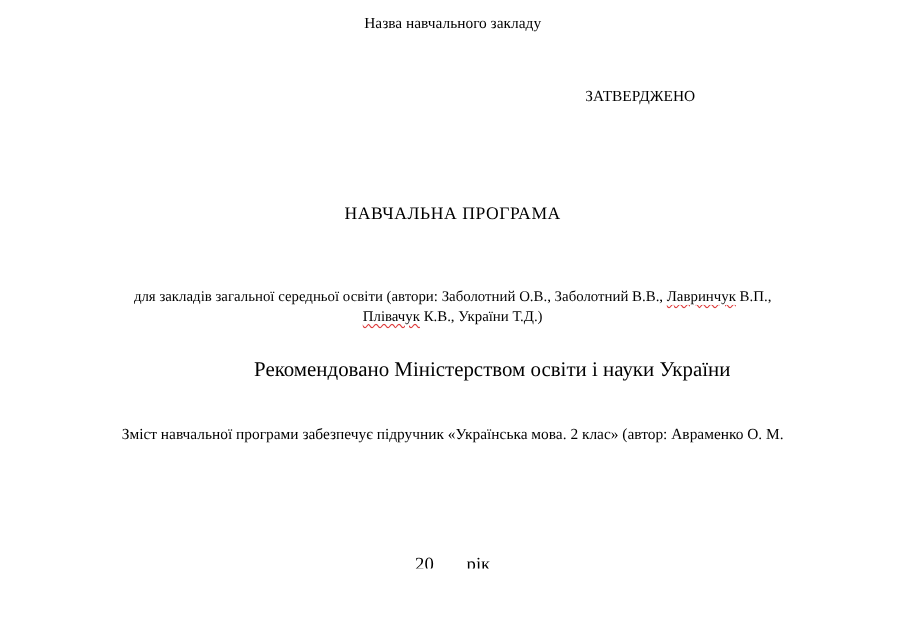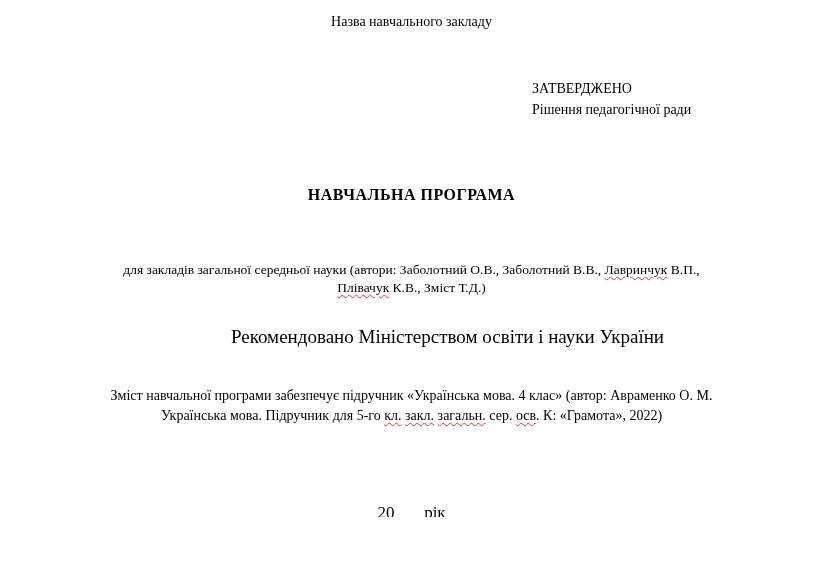--- a/index.html
+++ b/index.html
@@ -30,21 +30,21 @@
     position: absolute;
     left: 532px;
     top: 78px;
     font-size: 14px;
     line-height: 21px;
     text-align: left;
   }
   .doc-title {
     top: 186px;
     font-size: 16px;
-    font-weight: bold;
+    font-weight: normal;
     letter-spacing: 0.5px;
     text-align: center;
   }
   .doc-subtitle {
     top: 217px;
     font-size: 21px;
     font-weight: bold;
   }
   .based-on {
     top: 261px;
@@ -81,44 +81,40 @@
 </style>
 </head>
 <body>
 
 <div class="page">
 
   <div class="centered institution">Назва навчального закладу</div>
 
   <div class="approval">
     <div>ЗАТВЕРДЖЕНО</div>
-    <div>Рішення педагогічної ради</div>
   </div>
 
   <div class="centered doc-title">НАВЧАЛЬНА ПРОГРАМА</div>
 
 
   <div class="centered based-on">
     <div>
-      <span>для закладів загальної середньої науки (автори: Заболотний О.В., Заболотний В.В., </span><span class="sq">Лавринчук</span><span> В.П.,</span>
+      <span>для закладів загальної середньої освіти (автори: Заболотний О.В., Заболотний В.В., </span><span class="sq">Лавринчук</span><span> В.П.,</span>
     </div>
     <div>
-      <span class="sq">Плівачук</span><span> К.В., Зміст Т.Д.)</span>
+      <span class="sq">Плівачук</span><span> К.В., України Т.Д.)</span>
     </div>
   </div>
 
   <div class="centered recommended">
     <div>Рекомендовано Міністерством освіти і науки України</div>
   </div>
 
   <div class="centered textbook">
-    <div>Зміст навчальної програми забезпечує підручник «Українська мова. 4 клас» (автор: Авраменко О. М.</div>
-    <div>
-      <span>Українська мова. Підручник для 5-го </span><span class="sq">кл.</span><span> </span><span class="sq">закл.</span><span> </span><span class="sq">загальн.</span><span> сер. </span><span class="sq">осв</span><span>. К: «Грамота», 2022)</span>
-    </div>
+    <div>Зміст навчальної програми забезпечує підручник «Українська мова. 2 клас» (автор: Авраменко О. М.</div>
   </div>
 
   <div class="centered year-line">
     <span>20</span><span>___</span><span> рік</span>
   </div>
 
   <div class="centered page-number">2</div>
 
 </div>
 

